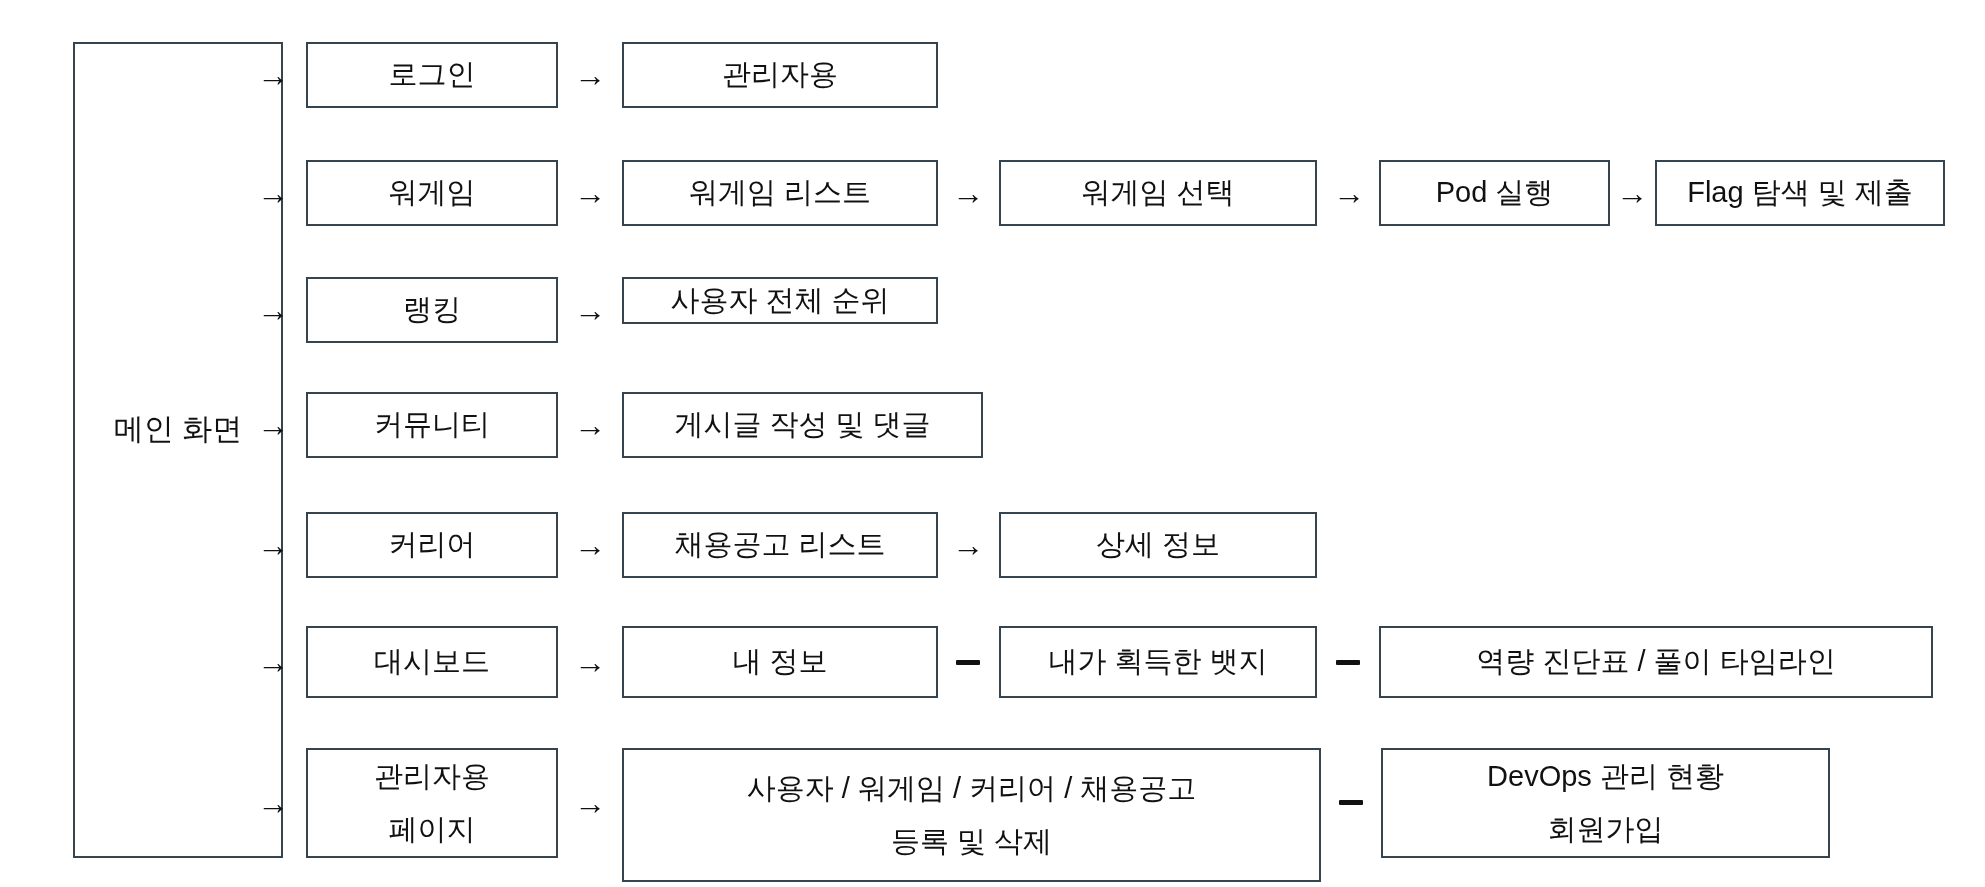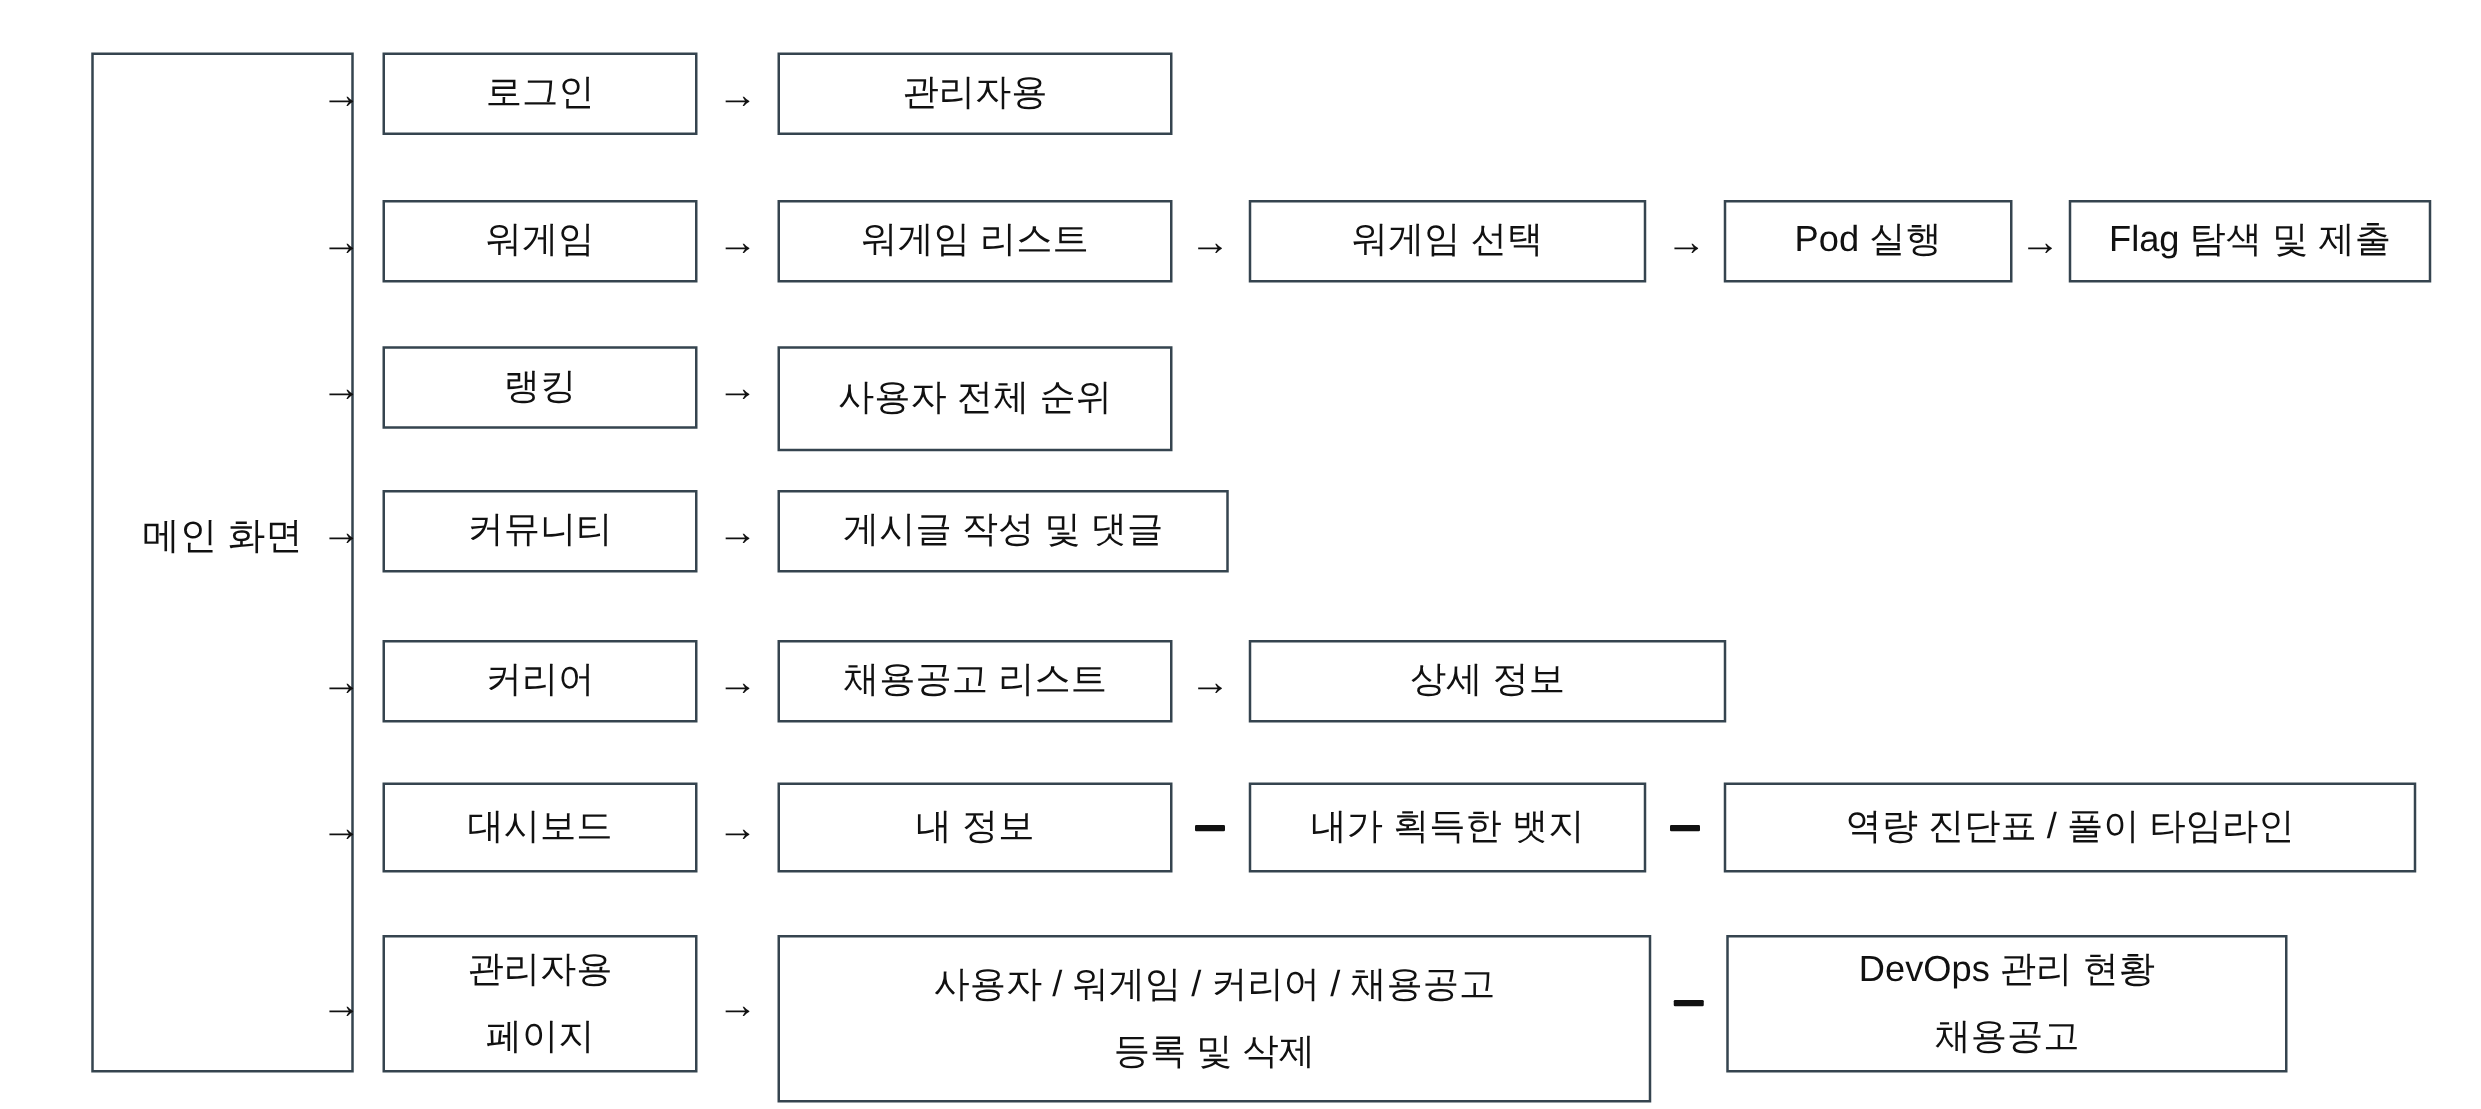--- a/index.html
+++ b/index.html
@@ -91,33 +91,33 @@
   <span class="arrow" style="left:945px;top:173px">→</span>
   <div class="box" style="left:999px;top:160px;width:318px;height:66px">워게임 선택</div>
   <span class="arrow" style="left:1326px;top:173px">→</span>
   <div class="box" style="left:1379px;top:160px;width:231px;height:66px">Pod 실행</div>
   <span class="arrow" style="left:1610px;top:173px;width:44px">→</span>
   <div class="box" style="left:1655px;top:160px;width:290px;height:66px">Flag 탐색 및 제출</div>
 
   <span class="arrow" style="left:250px;top:290px">→</span>
   <div class="box" style="left:306px;top:277px;width:252px;height:66px">랭킹</div>
   <span class="arrow" style="left:567px;top:290px">→</span>
-  <div class="box" style="left:622px;top:277px;width:316px;height:84px">사용자 전체 순위</div>
+  <div class="box" style="left:622px;top:277px;width:316px;height:47px">사용자 전체 순위</div>
 
   <span class="arrow" style="left:250px;top:405px">→</span>
   <div class="box" style="left:306px;top:392px;width:252px;height:66px">커뮤니티</div>
   <span class="arrow" style="left:567px;top:405px">→</span>
   <div class="box" style="left:622px;top:392px;width:361px;height:66px">게시글 작성 및 댓글</div>
 
   <span class="arrow" style="left:250px;top:525px">→</span>
   <div class="box" style="left:306px;top:512px;width:252px;height:66px">커리어</div>
   <span class="arrow" style="left:567px;top:525px">→</span>
   <div class="box" style="left:622px;top:512px;width:316px;height:66px">채용공고 리스트</div>
   <span class="arrow" style="left:945px;top:525px">→</span>
-  <div class="box" style="left:999px;top:512px;width:382px;height:66px">상세 정보</div>
+  <div class="box" style="left:999px;top:512px;width:318px;height:66px">상세 정보</div>
 
   <span class="arrow" style="left:250px;top:642px">→</span>
   <div class="box" style="left:306px;top:626px;width:252px;height:72px">대시보드</div>
   <span class="arrow" style="left:567px;top:642px">→</span>
   <div class="box" style="left:622px;top:626px;width:316px;height:72px">내 정보</div>
   <div class="dash" style="left:956px;top:660px"></div>
   <div class="box" style="left:999px;top:626px;width:318px;height:72px">내가 획득한 뱃지</div>
   <div class="dash" style="left:1336px;top:660px"></div>
   <div class="box" style="left:1379px;top:626px;width:554px;height:72px">역량 진단표 / 풀이 타임라인</div>
 
@@ -127,16 +127,16 @@
     <span>페이지</span>
   </div>
   <span class="arrow" style="left:567px;top:783px">→</span>
   <div class="box two-line" style="left:622px;top:748px;width:699px;height:134px">
     <span>사용자 / 워게임 / 커리어 / 채용공고</span>
     <span>등록 및 삭제</span>
   </div>
   <div class="dash" style="left:1339px;top:800px"></div>
   <div class="box two-line" style="left:1381px;top:748px;width:449px;height:110px">
     <span>DevOps 관리 현황</span>
-    <span>채용공고</span>
+    <span>회원가입</span>
   </div>
 
 </div>
 
 </body></html>

